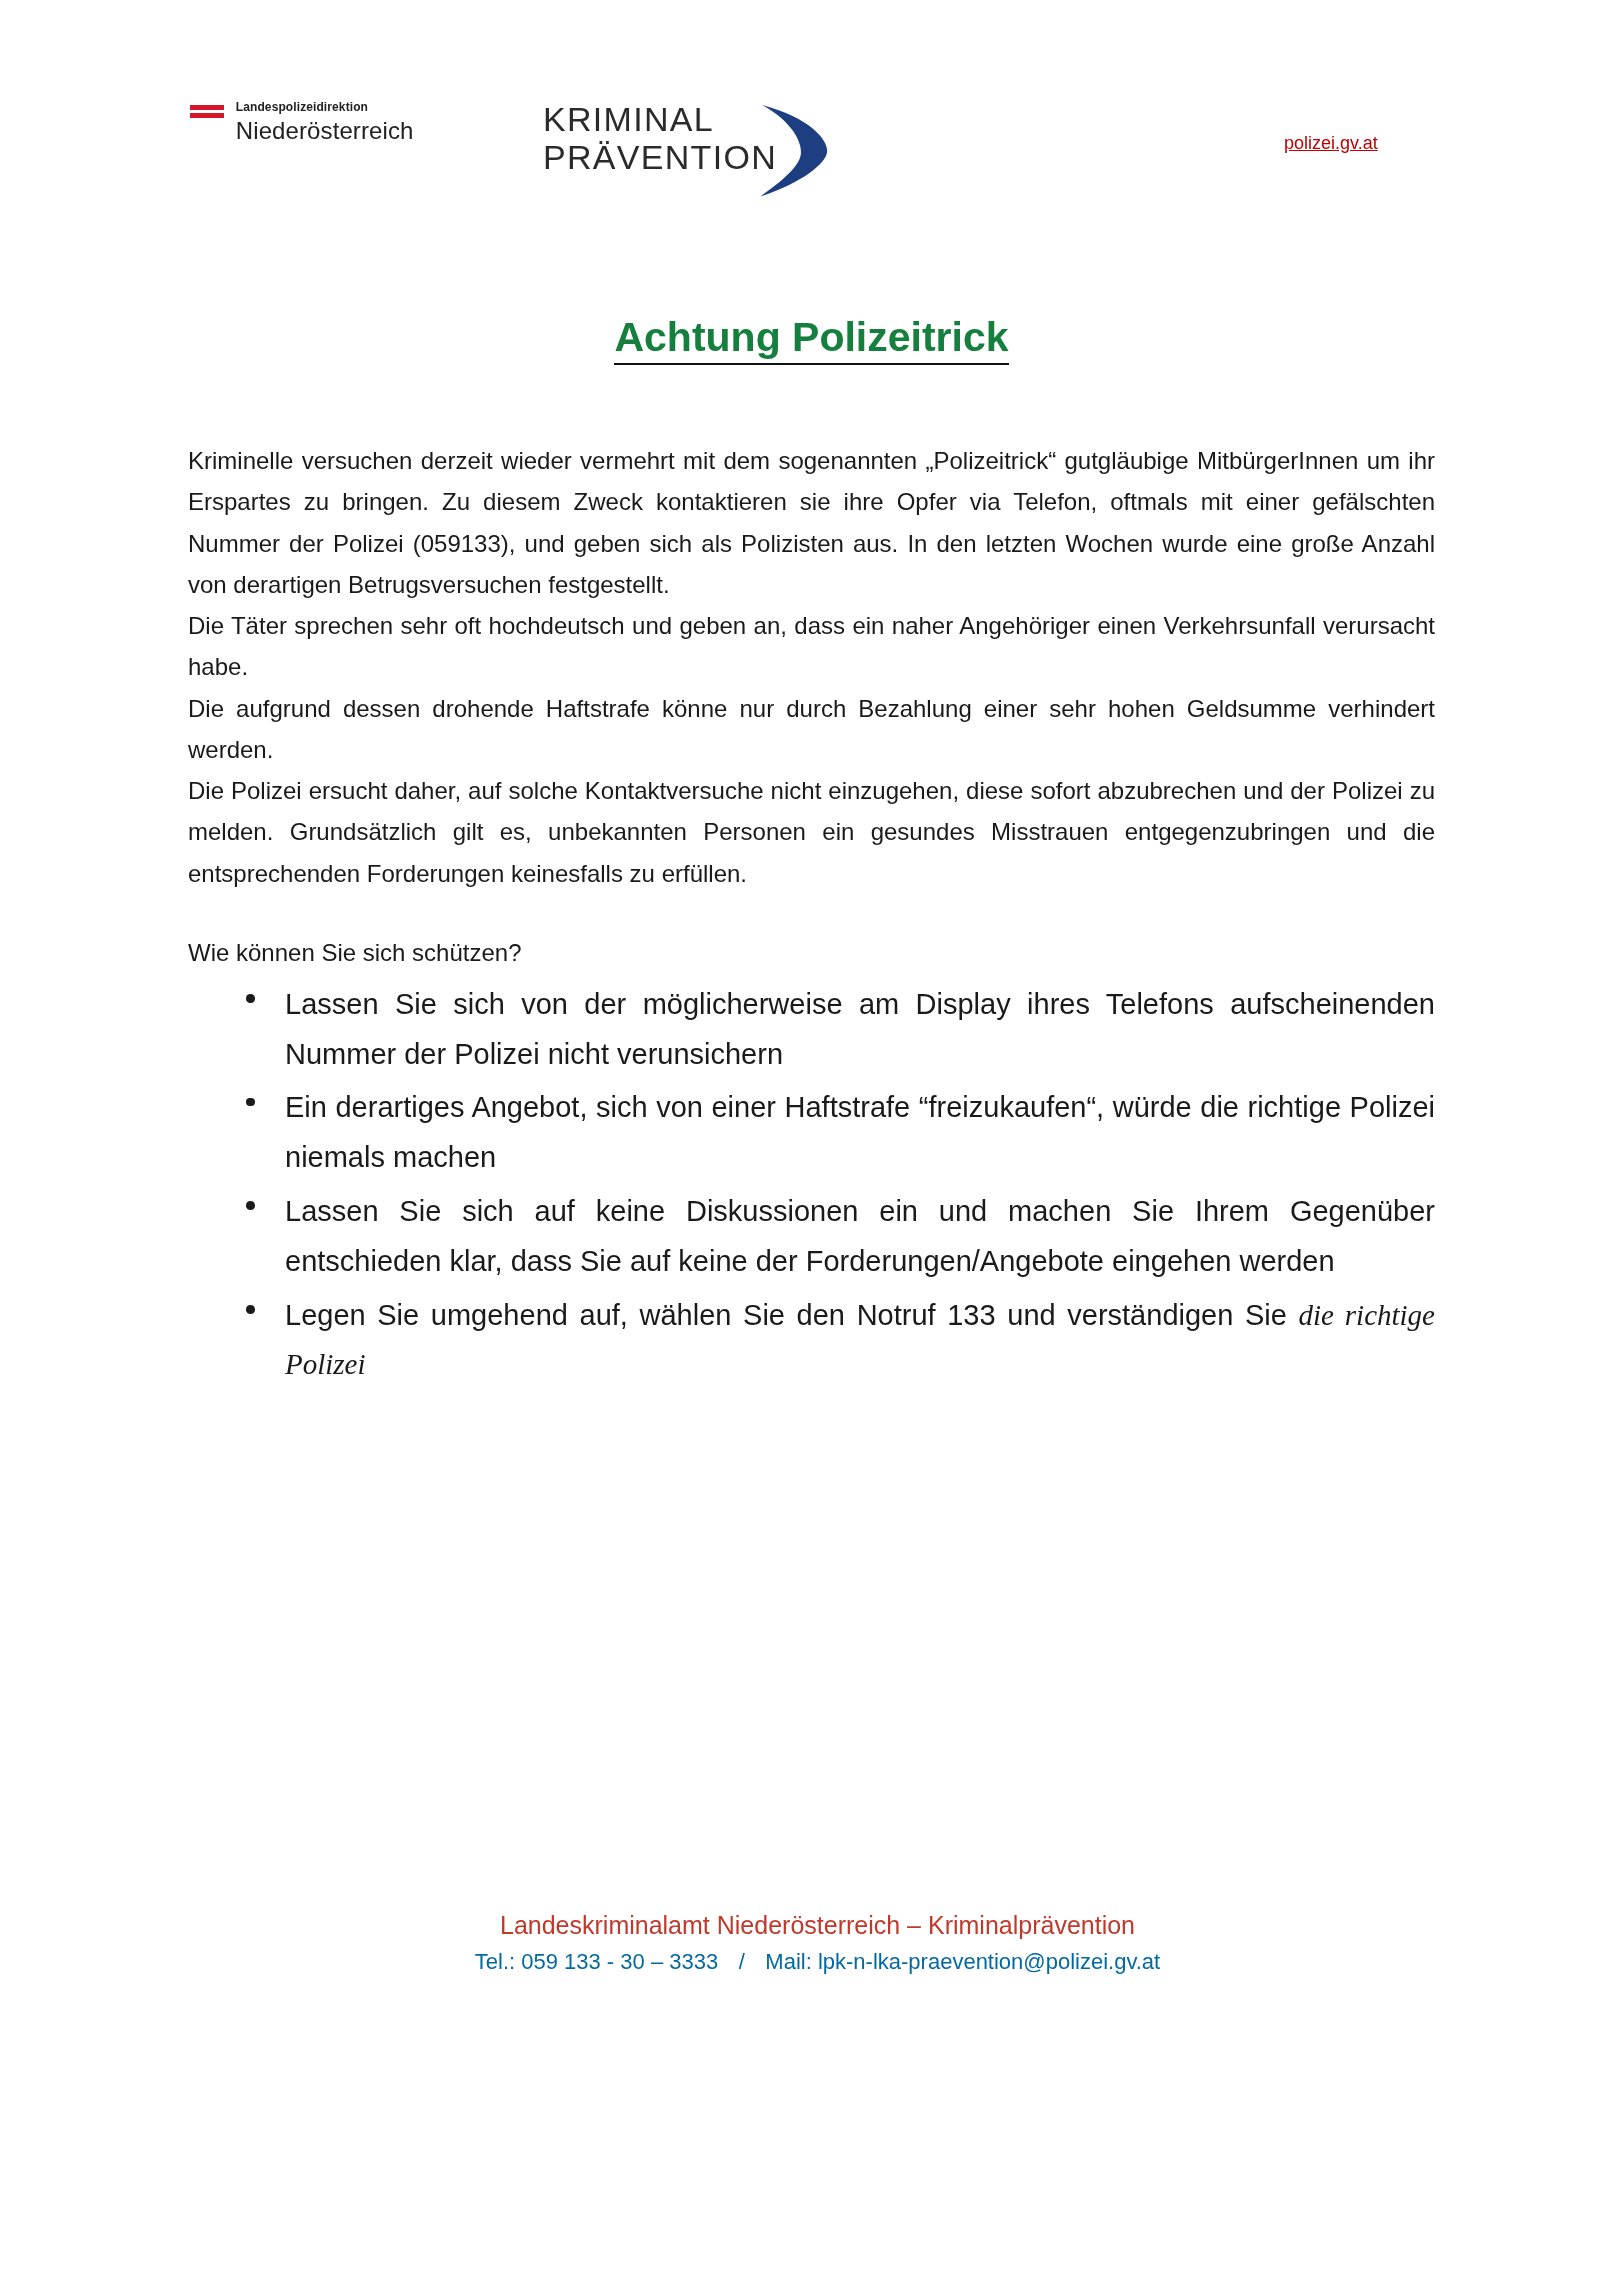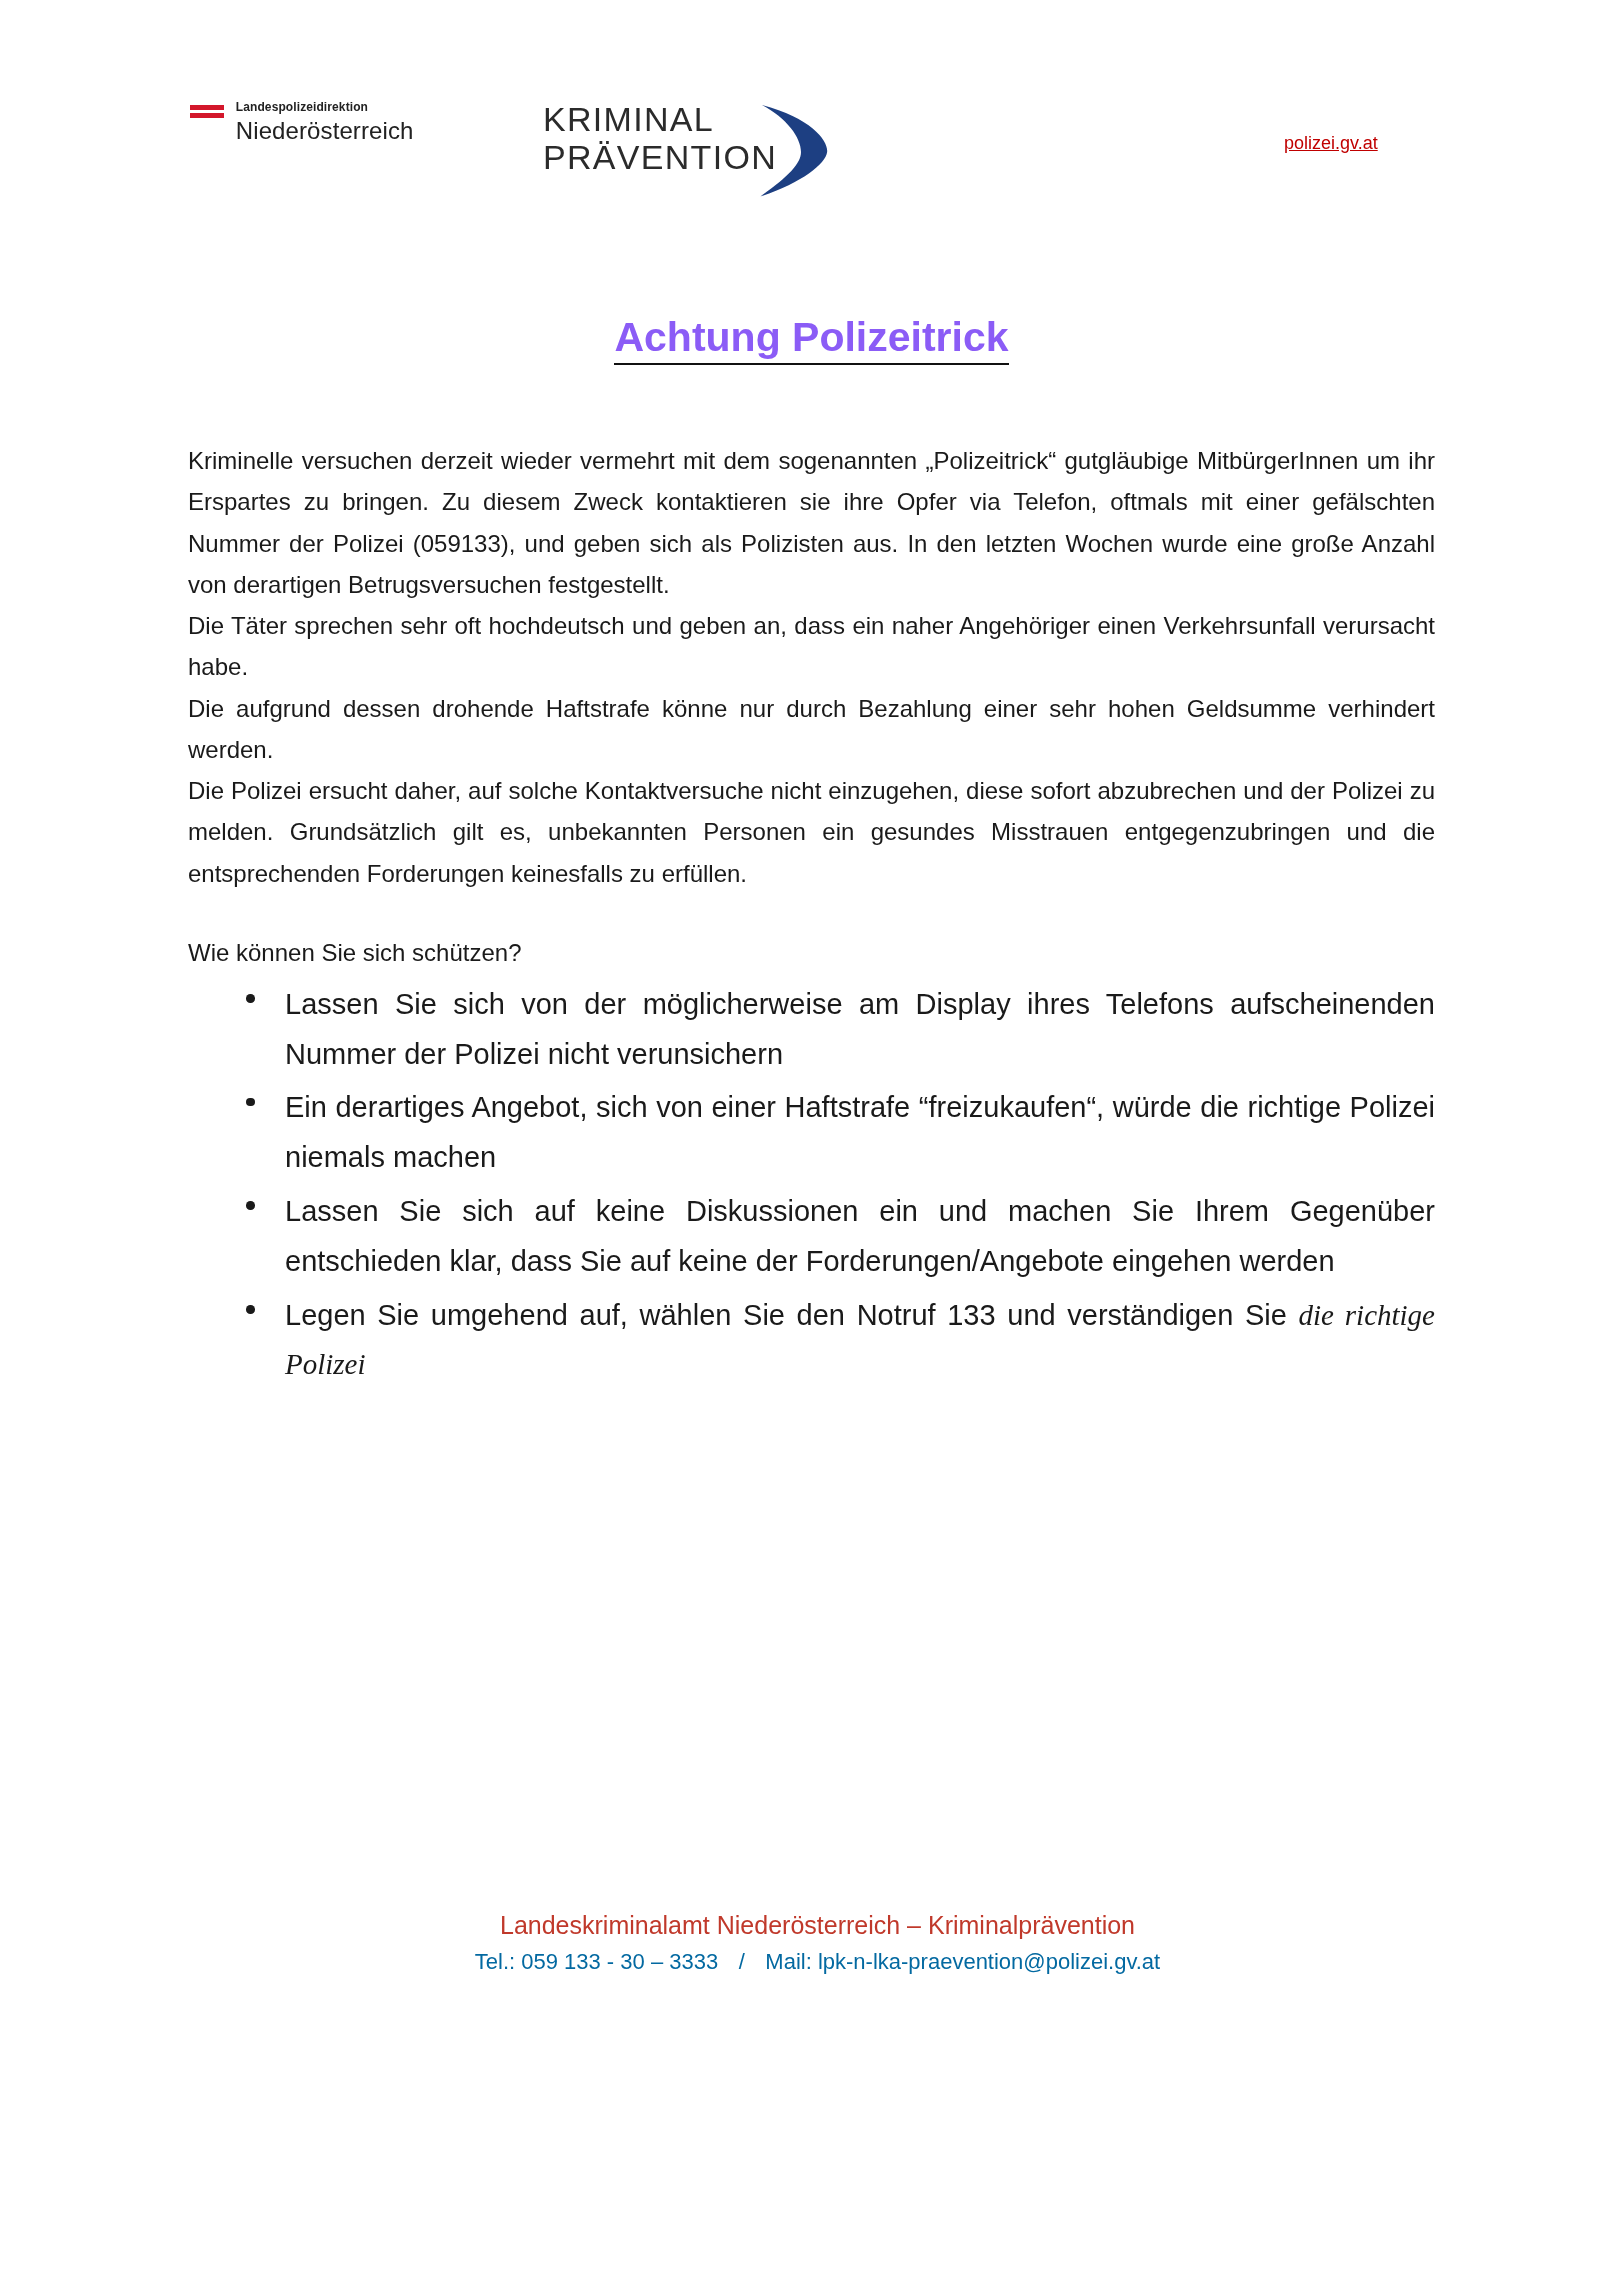--- a/index.html
+++ b/index.html
@@ -104,21 +104,21 @@
 
   
   .doc-title {
     position: absolute;
     top: 314px;
     left: 0;
     width: 1623px;
     text-align: center;
     font-size: 41px;
     font-weight: bold;
-    color: #8b5cf6;
+    color: #15803d;
   }
   .doc-title span {
     border-bottom: 2.6px solid #111111;
     padding-bottom: 2.6px;
   }
 
   
   .content {
     position: absolute;
     top: 440px;

